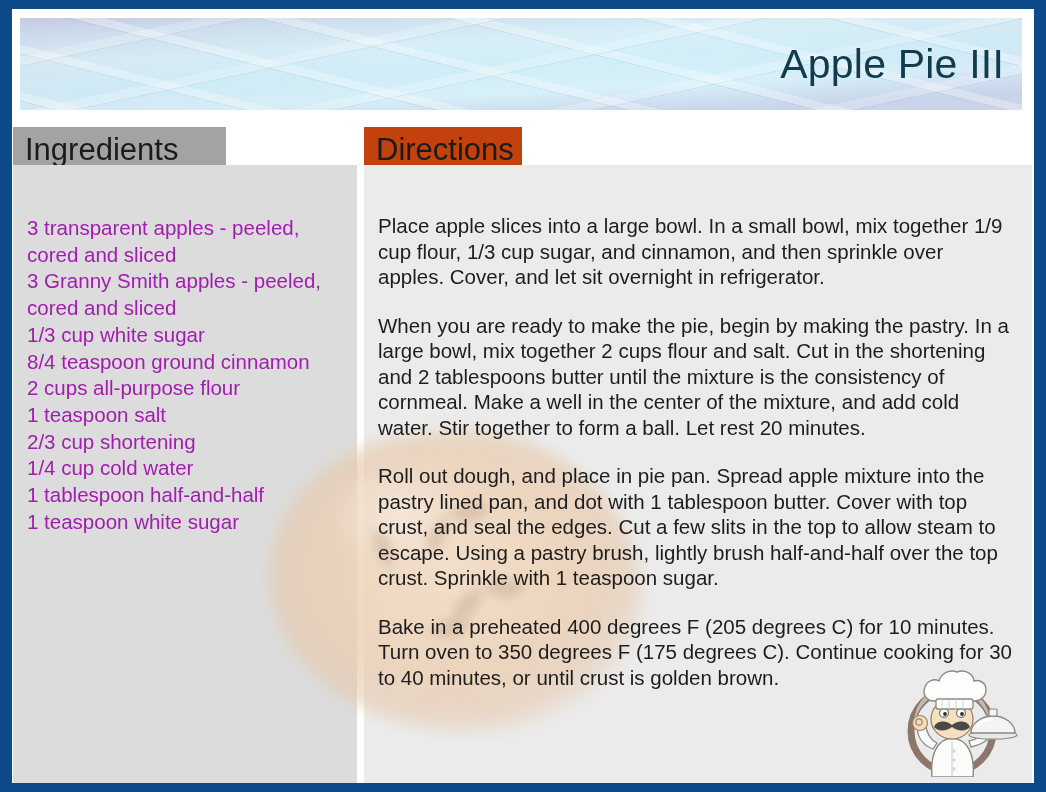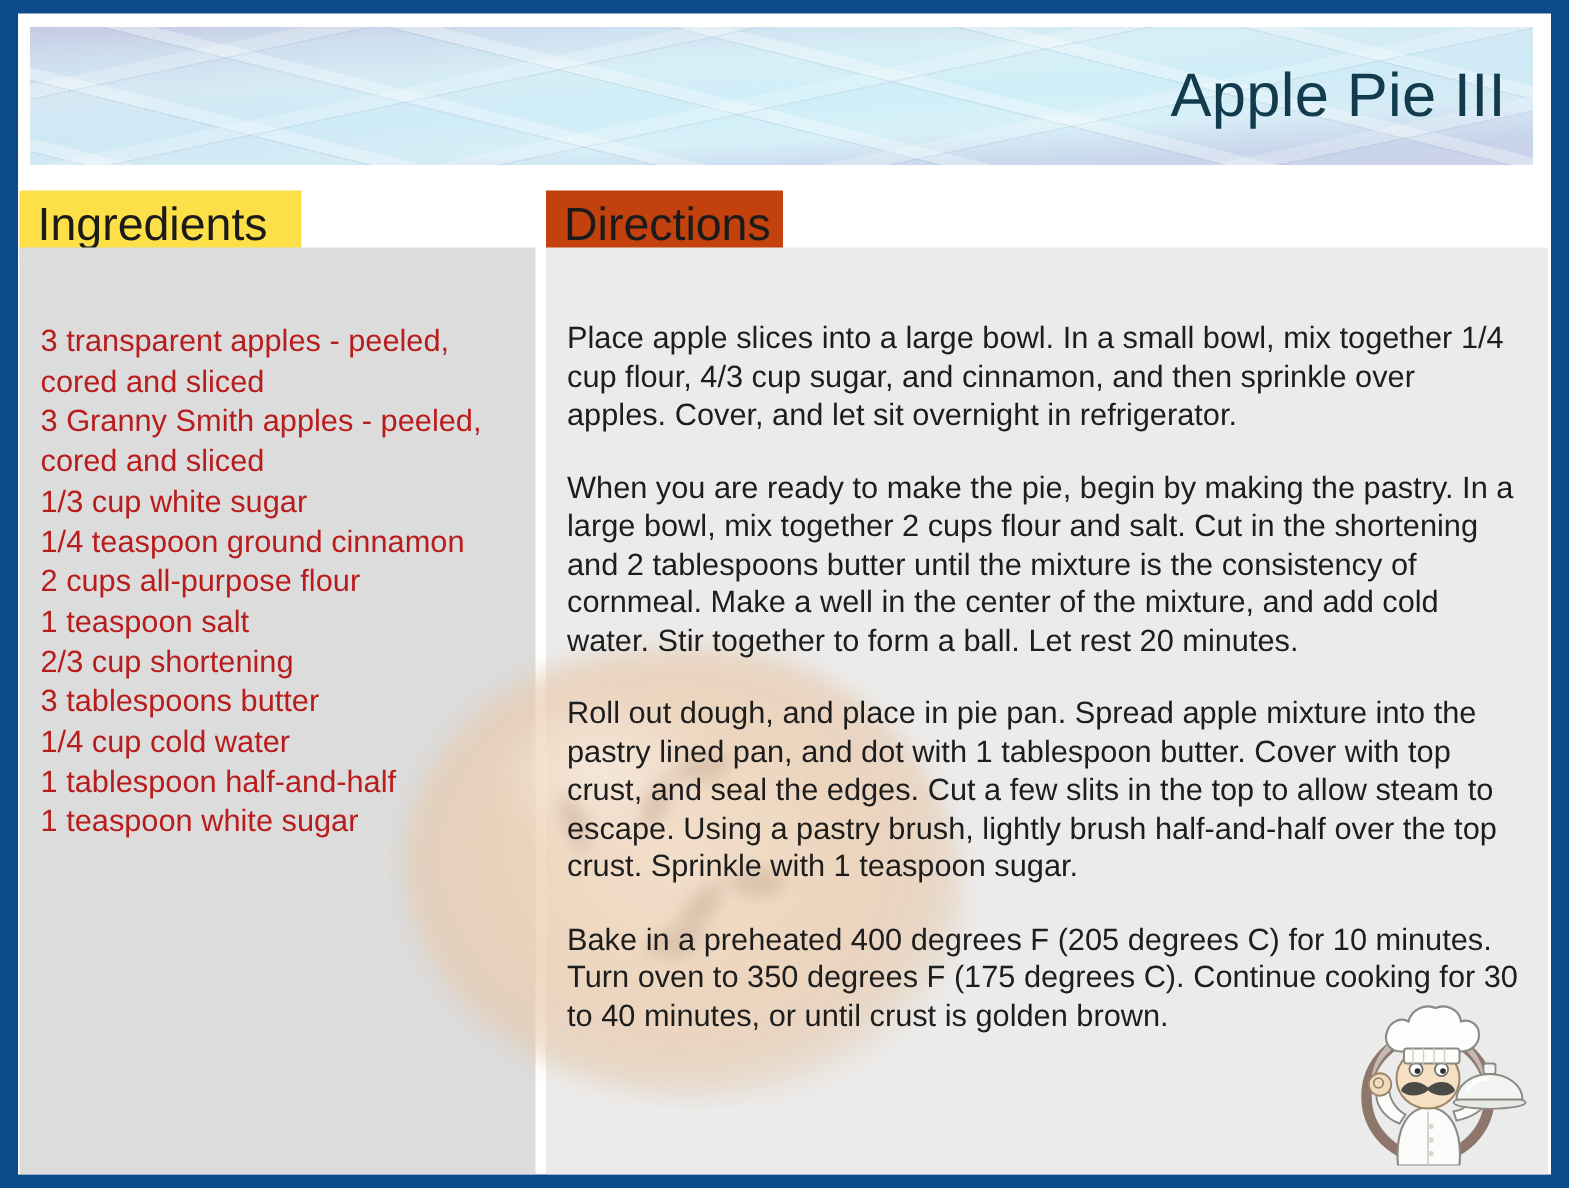--- a/index.html
+++ b/index.html
@@ -132,31 +132,31 @@
     overflow: hidden;
   }
 
   
   #ingredients-panel {
     left: 1px;
     top: 118px;
     width: 344px;
     height: 656px;
   }
-  #ingredients-panel .panel-tab { width: 188px; background: #fde047; align-items: center; }
+  #ingredients-panel .panel-tab { width: 213px; background: #a3a3a3; align-items: center; }
   #ingredients-panel .panel-body { background: #dcdcdc; }
 
   #ingredients-list {
     list-style: none;
     padding: 50px 14px 0 14px;
   }
   #ingredients-list li {
     font-size: 20.5px;
     line-height: 26.7px;
-    color: #b91c1c;
+    color: #a21caf;
   }
 
   
   #directions-panel {
     left: 352px;
     top: 118px;
     width: 668px;
     height: 656px;
   }
   #directions-panel .panel-tab { width: 158px; background: #c2410c; }
@@ -255,39 +255,38 @@
 
     <div id="ingredients-panel" class="panel">
       <div class="panel-tab">
         <span class="panel-tab-label">Ingredients</span>
       </div>
       <div class="panel-body">
         <ul id="ingredients-list">
           <li>3 transparent apples - peeled, cored and sliced</li>
           <li>3 Granny Smith apples - peeled, cored and sliced</li>
           <li>1/3 cup white sugar</li>
-          <li>1/4 teaspoon ground cinnamon</li>
+          <li>8/4 teaspoon ground cinnamon</li>
           <li>2 cups all-purpose flour</li>
           <li>1 teaspoon salt</li>
           <li>2/3 cup shortening</li>
-          <li>3 tablespoons butter</li>
           <li>1/4 cup cold water</li>
           <li>1 tablespoon half-and-half</li>
           <li>1 teaspoon white sugar</li>
         </ul>
       </div>
     </div>
 
     <div id="directions-panel" class="panel">
       <div class="panel-tab">
         <span class="panel-tab-label">Directions</span>
       </div>
       <div class="panel-body">
         <div id="directions-body">
-          <p>Place apple slices into a large bowl. In a small bowl, mix together 1/4 cup flour, 4/3 cup sugar, and cinnamon, and then sprinkle over apples. Cover, and let sit overnight in refrigerator.</p>
+          <p>Place apple slices into a large bowl. In a small bowl, mix together 1/9 cup flour, 1/3 cup sugar, and cinnamon, and then sprinkle over apples. Cover, and let sit overnight in refrigerator.</p>
           <p>When you are ready to make the pie, begin by making the pastry.  In a large bowl, mix together 2 cups flour and salt. Cut in the shortening and 2 tablespoons butter until the mixture is the consistency of cornmeal. Make a well in the center of the mixture, and add cold water. Stir together to form a ball.  Let rest 20 minutes.</p>
           <p>Roll out dough, and place in pie pan. Spread apple mixture into the pastry lined pan, and dot with 1 tablespoon butter. Cover with top crust, and seal the edges. Cut a few slits in the top to allow steam to escape. Using a pastry brush, lightly brush half-and-half over the top crust. Sprinkle with 1 teaspoon sugar.</p>
           <p>Bake in a preheated 400 degrees F (205 degrees C) for 10 minutes. Turn oven to 350 degrees F (175 degrees C).  Continue cooking for 30 to 40 minutes, or until crust is golden brown.</p>
         </div>
       </div>
     </div>
 
     <svg id="chef-logo" viewBox="0 0 128 116">
 
       <g>

